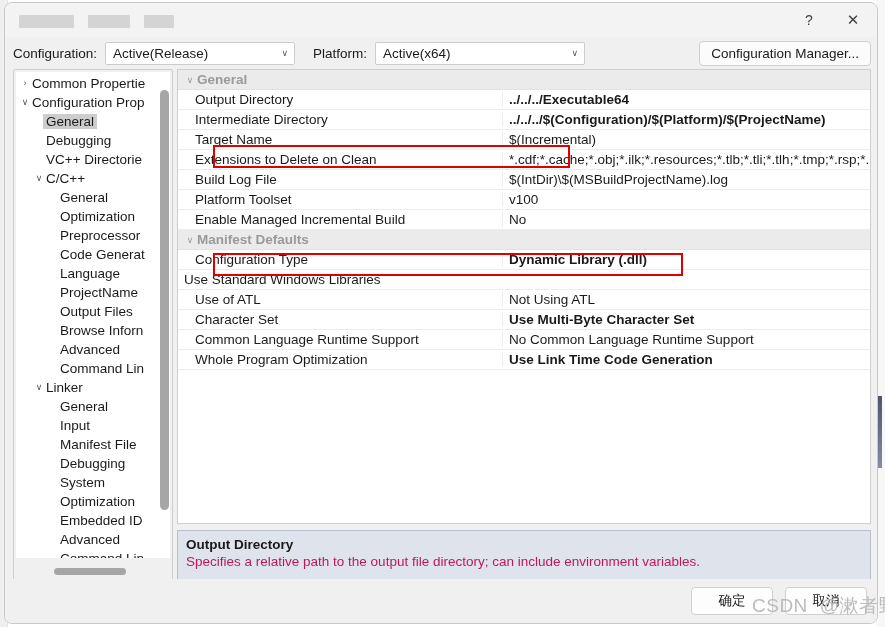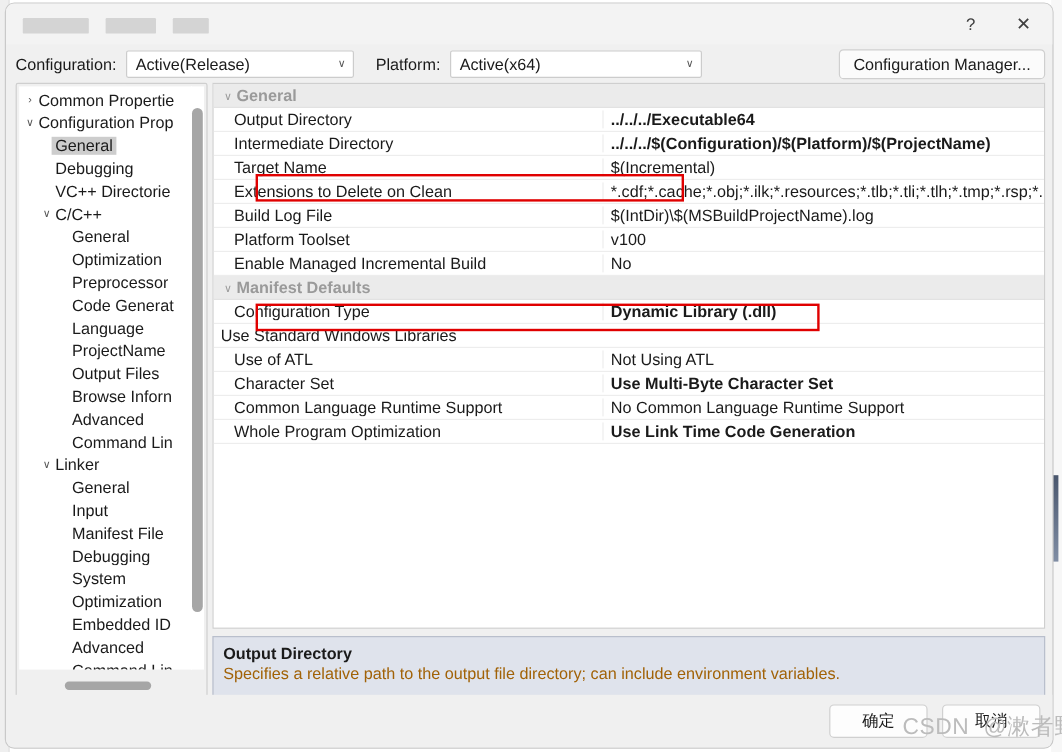--- a/index.html
+++ b/index.html
@@ -289,21 +289,21 @@
     padding: 5px 8px 0 8px;
   }
   .desc-title {
     font-size: 13.5px;
     font-weight: bold;
     color: #1a1a1a;
     line-height: 17px;
   }
   .desc-text {
     font-size: 13.5px;
-    color: #a16207;
+    color: #be185d;
     line-height: 18px;
     white-space: nowrap;
     overflow: hidden;
   }
 
   
   .footer {
     position: absolute;
     left: 0; bottom: 0;
     width: 874px; height: 44px;

